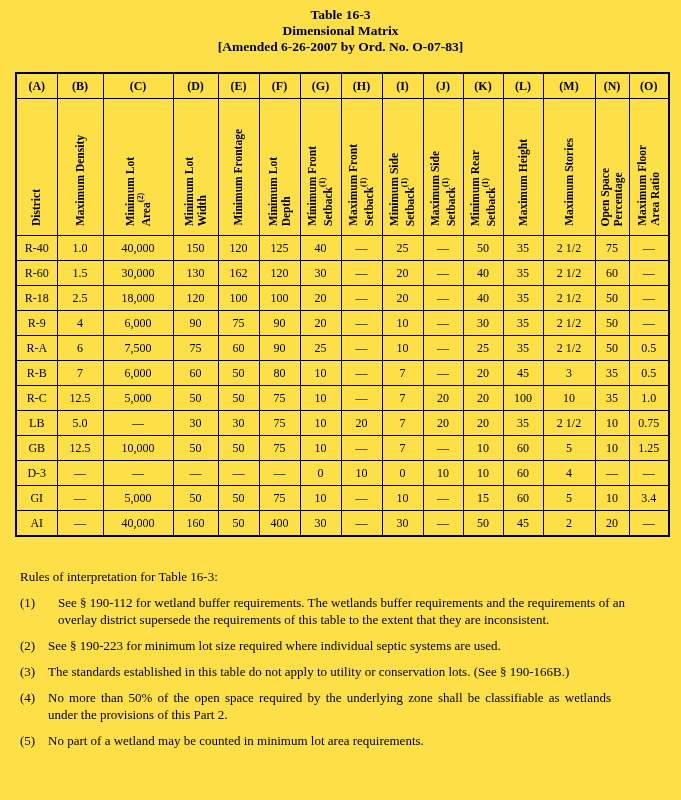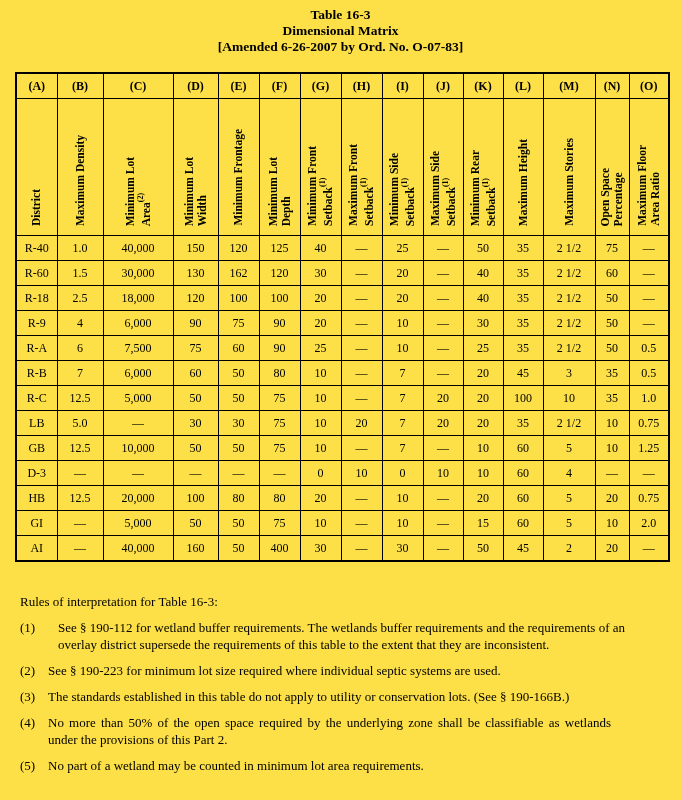--- a/index.html
+++ b/index.html
@@ -327,52 +327,35 @@
           <td>10</td>
           <td>0</td>
           <td>10</td>
           <td>10</td>
           <td>60</td>
           <td>4</td>
           <td>—</td>
           <td>—</td>
         </tr>
         <tr>
-          <td>HB</td>
-          <td>12.5</td>
-          <td>20,000</td>
-          <td>100</td>
-          <td>80</td>
-          <td>80</td>
-          <td>20</td>
-          <td>—</td>
-          <td>10</td>
-          <td>—</td>
-          <td>20</td>
+          <td>GI</td>
+          <td>—</td>
+          <td>5,000</td>
+          <td>50</td>
+          <td>50</td>
+          <td>75</td>
+          <td>10</td>
+          <td>—</td>
+          <td>10</td>
+          <td>—</td>
+          <td>15</td>
           <td>60</td>
           <td>5</td>
-          <td>20</td>
-          <td>0.75</td>
-        </tr>
-        <tr>
-          <td>GI</td>
-          <td>—</td>
-          <td>5,000</td>
-          <td>50</td>
-          <td>50</td>
-          <td>75</td>
-          <td>10</td>
-          <td>—</td>
-          <td>10</td>
-          <td>—</td>
-          <td>15</td>
-          <td>60</td>
-          <td>5</td>
-          <td>10</td>
-          <td>2.0</td>
+          <td>10</td>
+          <td>3.4</td>
         </tr>
         <tr>
           <td>AI</td>
           <td>—</td>
           <td>40,000</td>
           <td>160</td>
           <td>50</td>
           <td>400</td>
           <td>30</td>
           <td>—</td>

